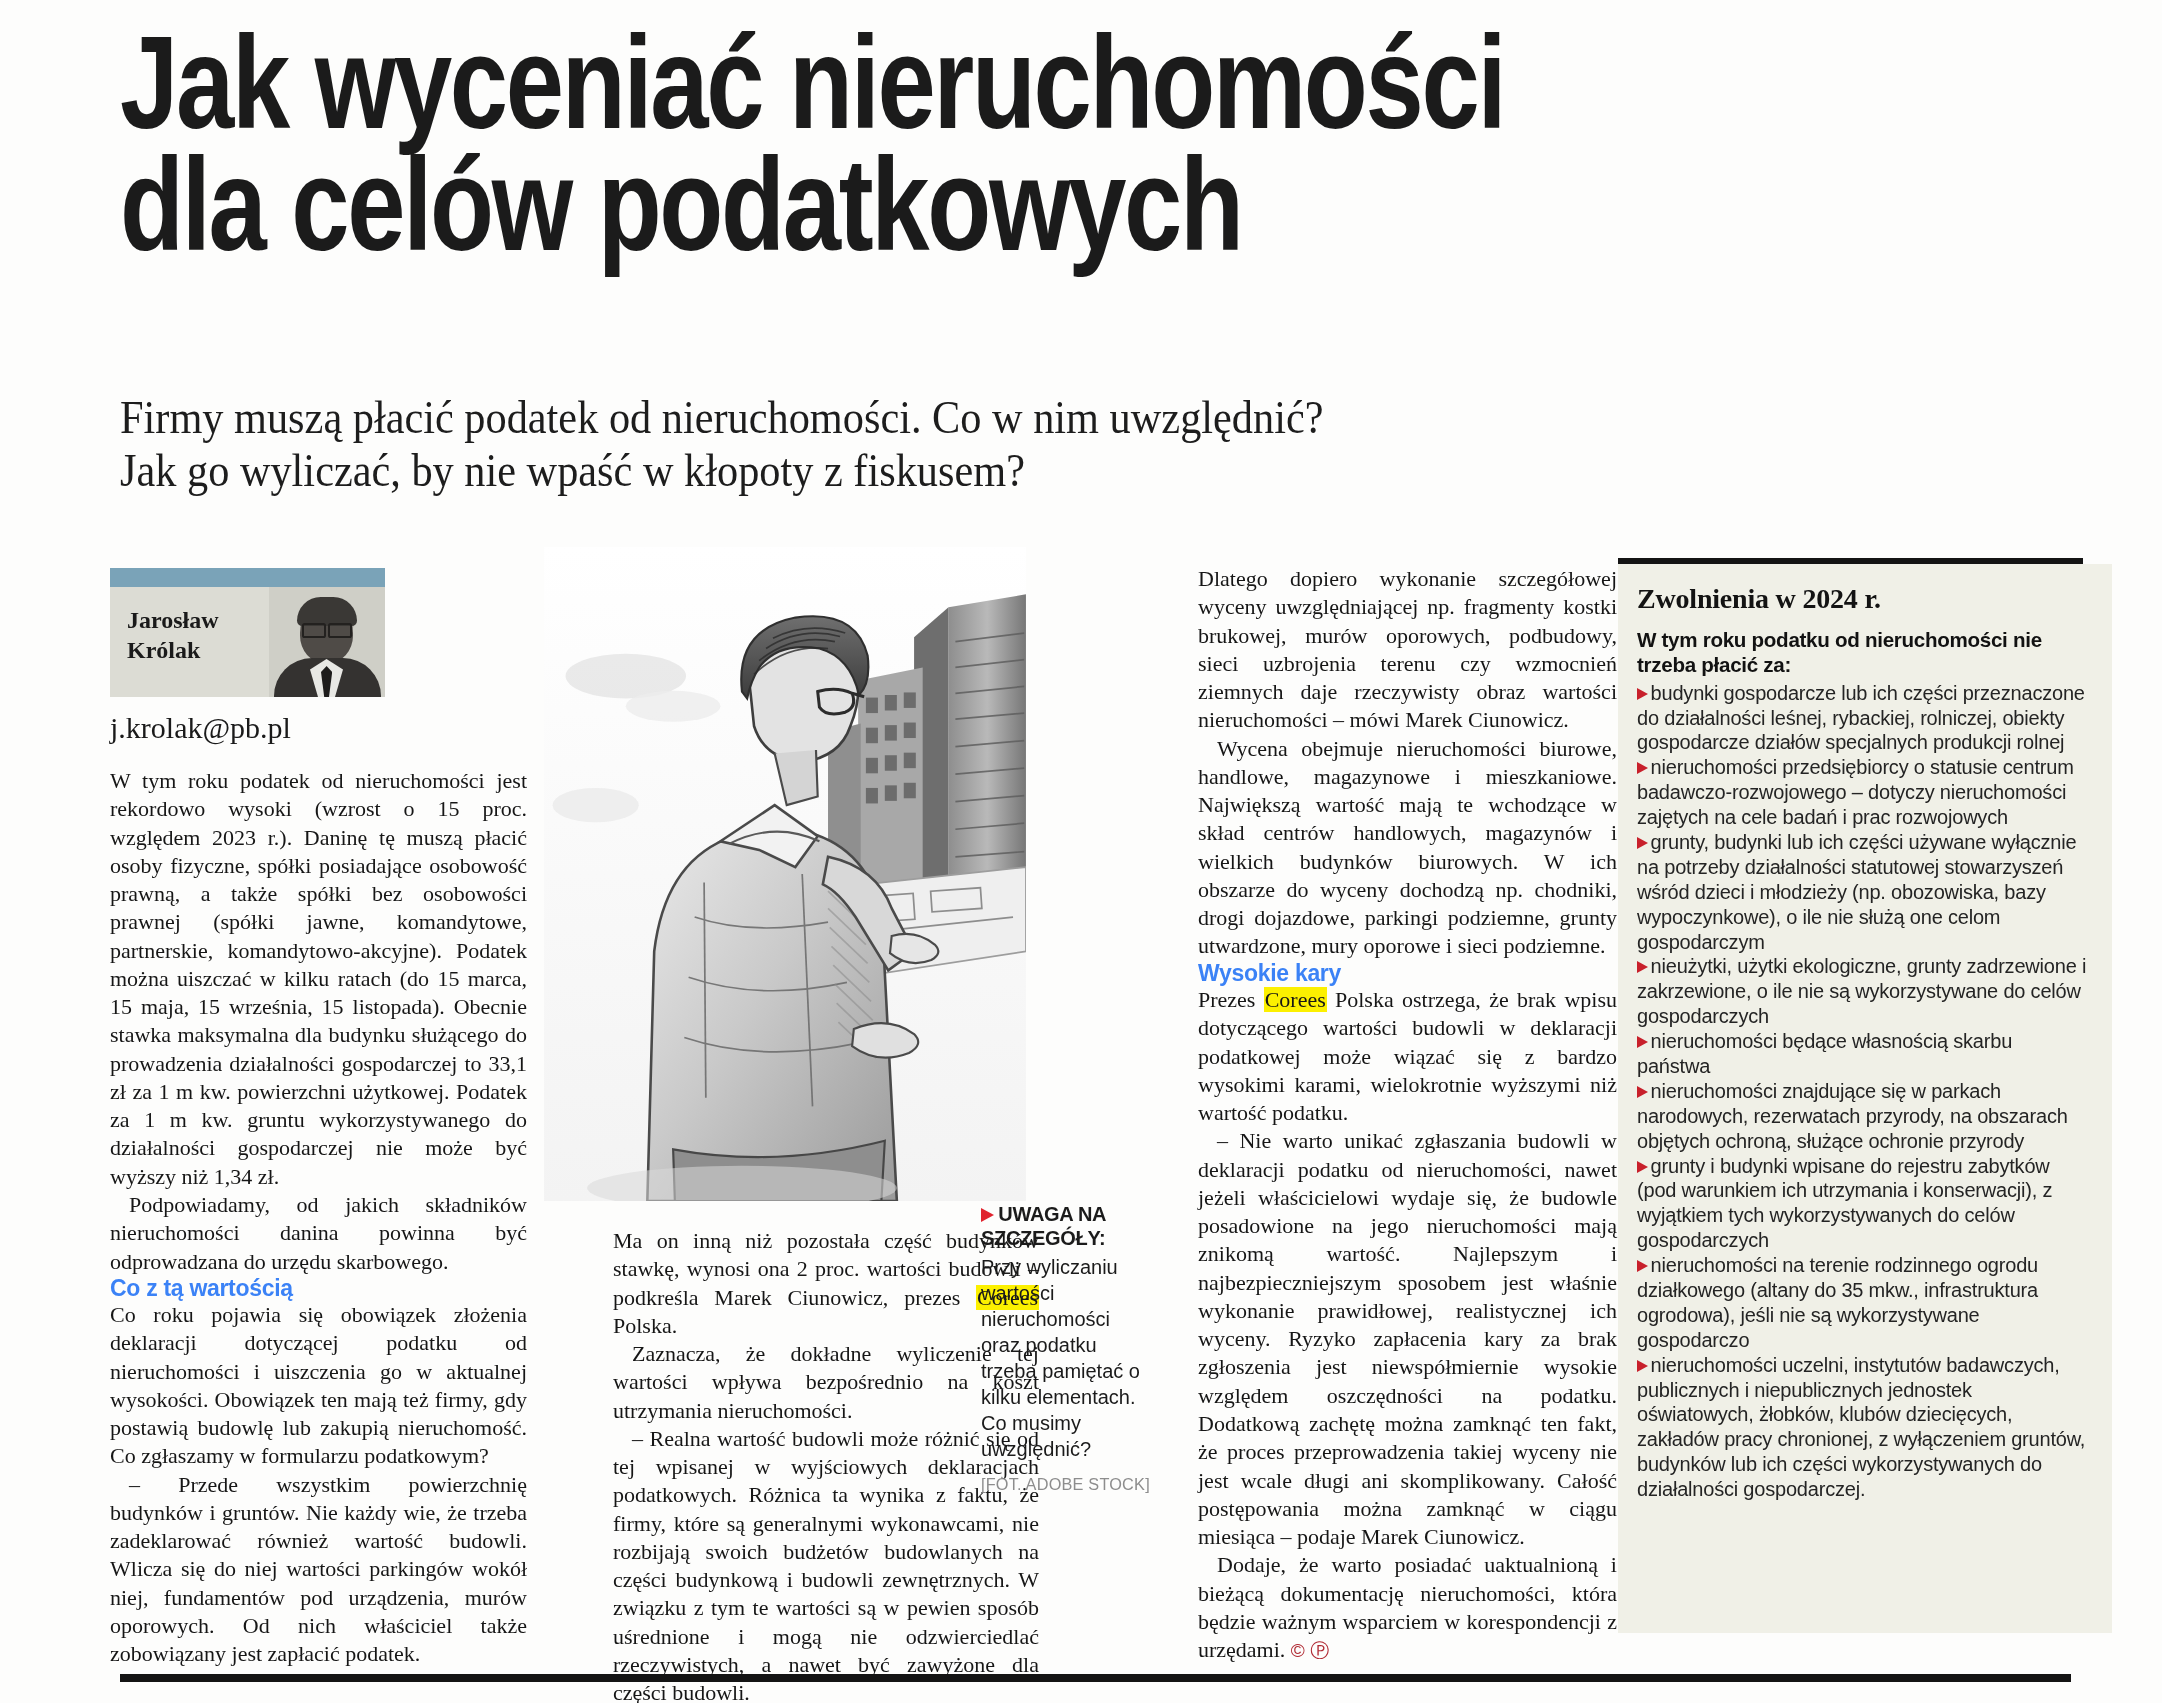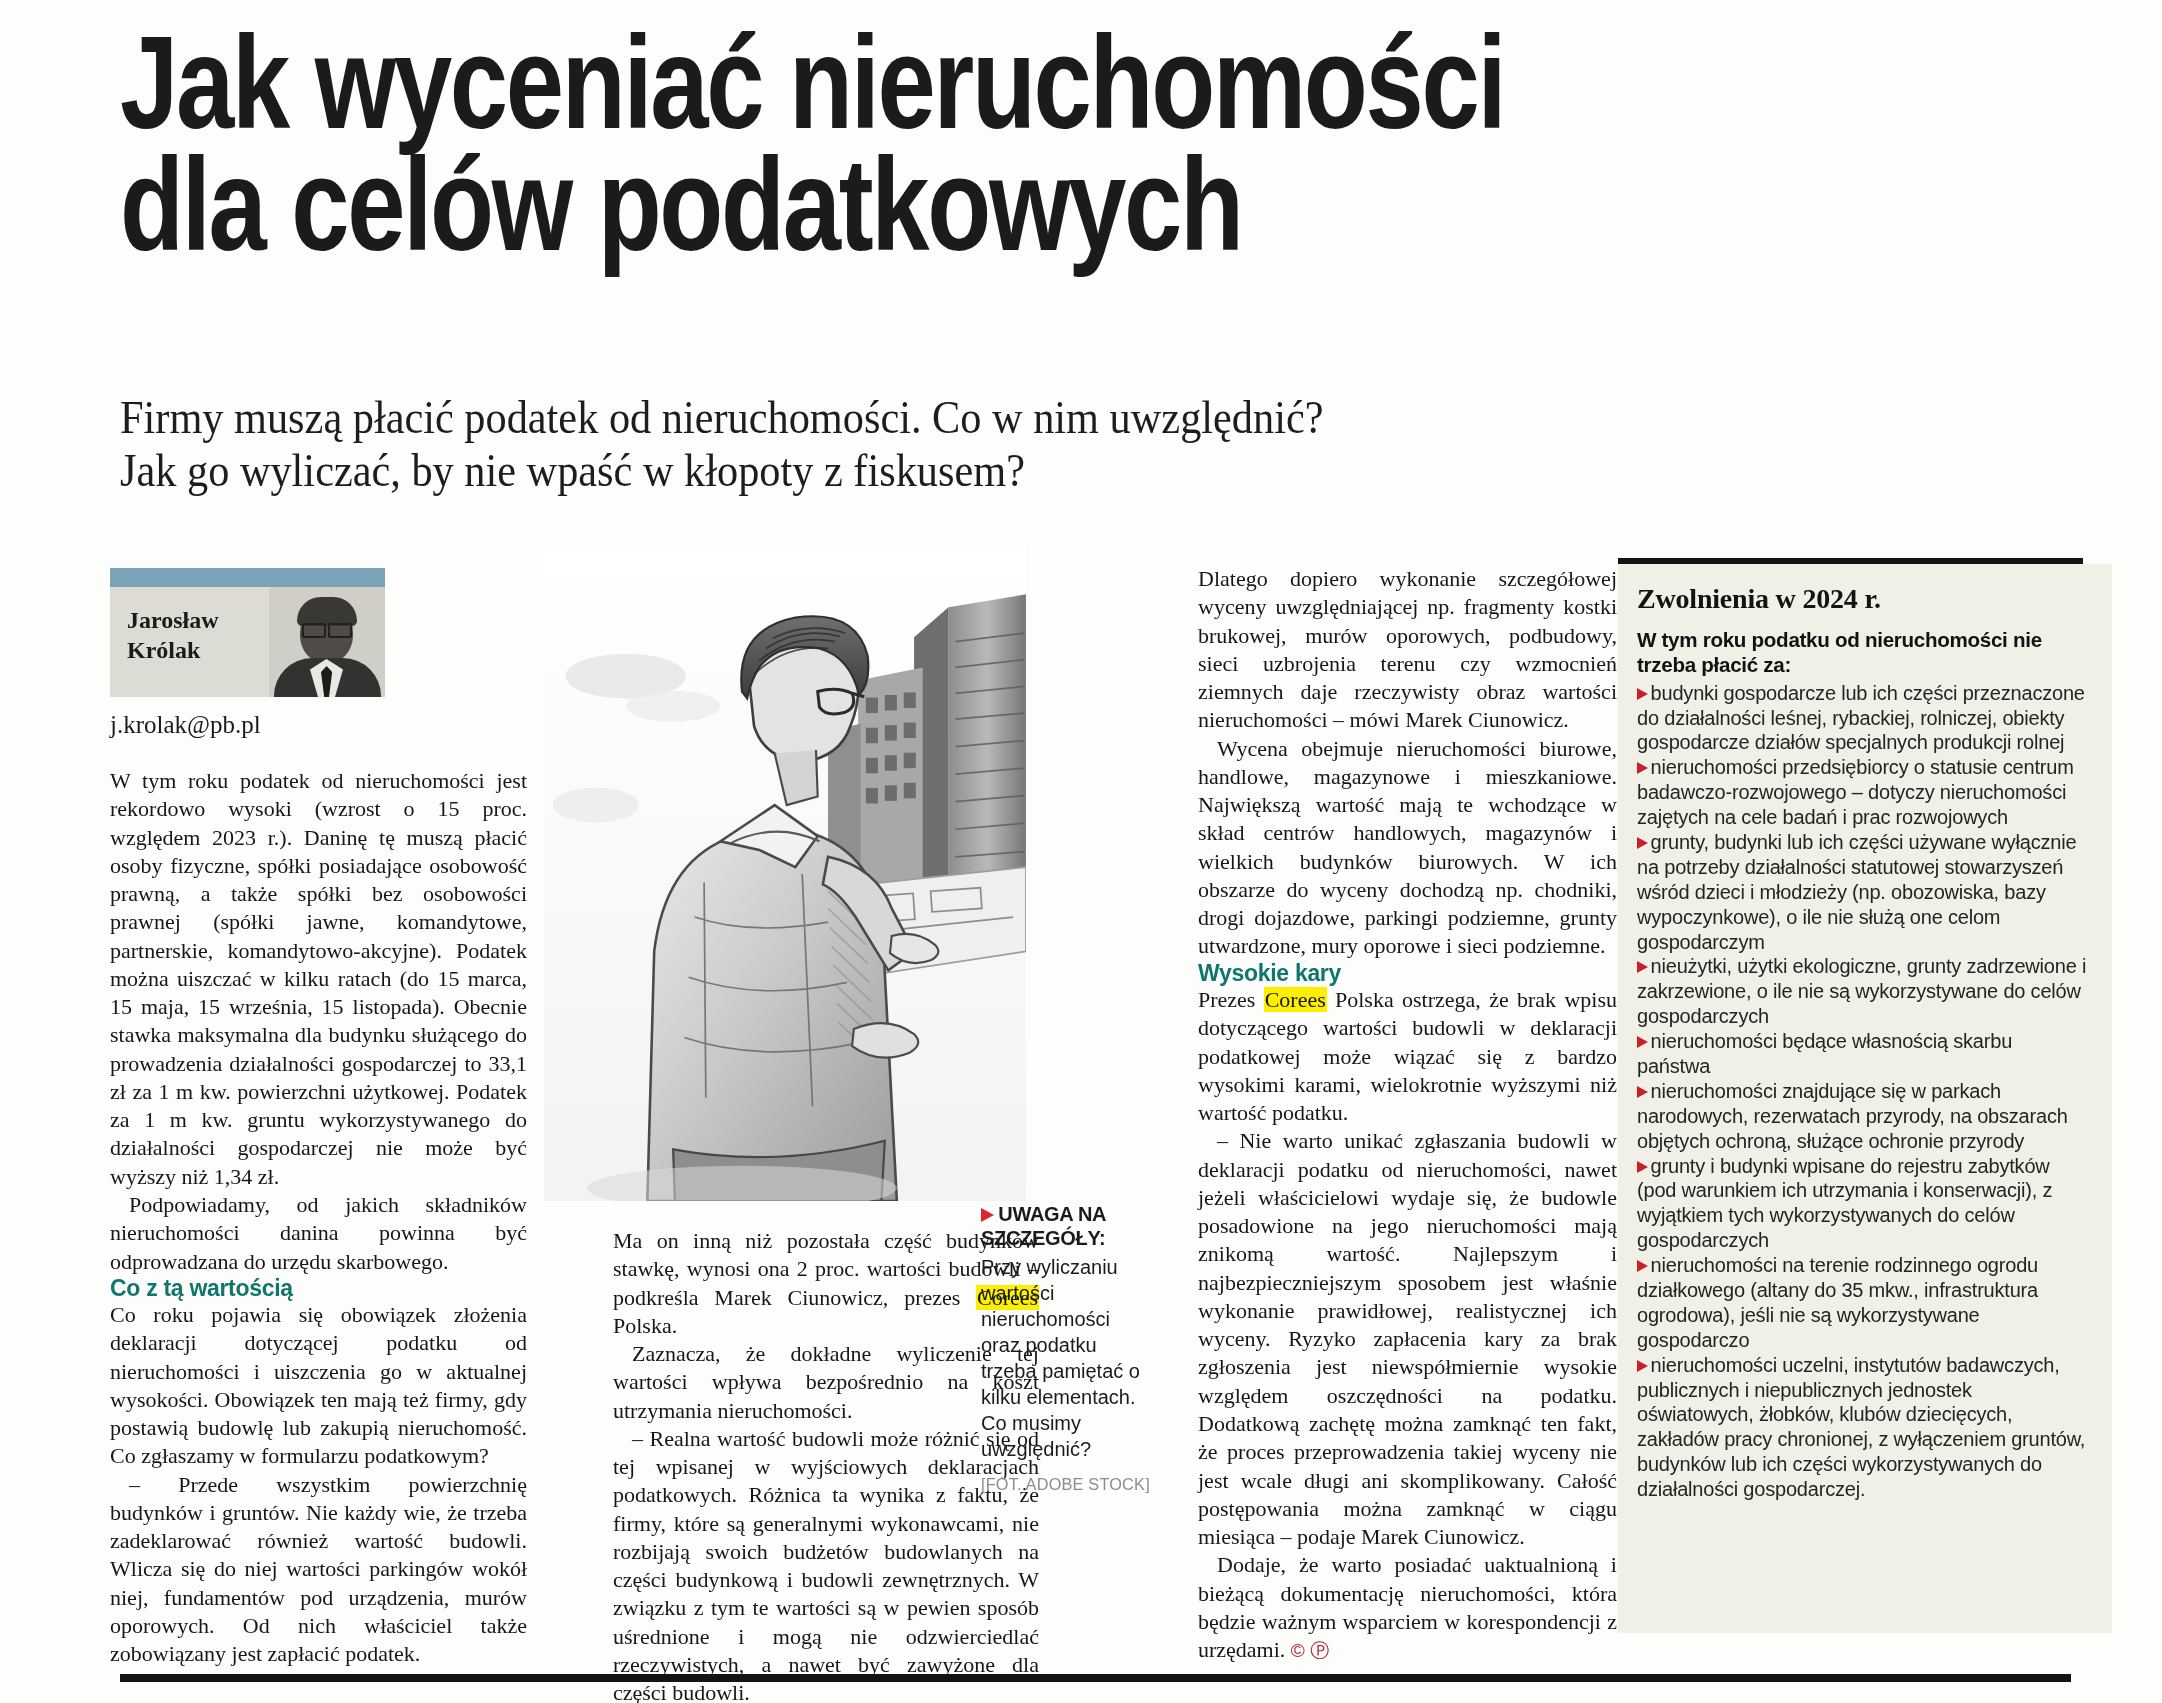--- a/index.html
+++ b/index.html
@@ -53,21 +53,21 @@
 
   .subhead{
     font-family:"Liberation Sans", sans-serif;
     font-weight:700;
     font-size:23px;
     line-height:1.1;
     letter-spacing:-0.3px;
     margin:22.4px 0 5.2px 0;
     text-align:left;
     text-indent:0 !important;
-    color:#0f766e;
+    color:#3b82f6;
   }
   .hl{background:#fcf000;padding:0 0.9px;}
 
   
   .author-box{position:absolute;left:110px;top:568px;width:275px;}
   .author-bar{height:19px;background:#7aa3b8;}
   .author-inner{position:relative;height:110px;background:#dcdcd4;overflow:hidden;}
   .author-name{
     position:absolute;left:17px;top:19px;
     font-family:"Liberation Serif", serif;
@@ -84,21 +84,21 @@
   .ph-hair{position:absolute;left:27.5px;top:10.3px;width:60px;height:29px;border-radius:31px 31px 6.9px 6.9px;background:#3a3835;}
   .ph-glass{position:absolute;left:33px;top:36px;width:50px;height:11.2px;}
   .ph-glass i{position:absolute;top:0;width:20px;height:11.2px;border:2.6px solid #23211f;border-radius:2.6px;display:block;}
   .ph-glass i.l{left:0;} .ph-glass i.r{right:0;}
   .ph-body{position:absolute;left:5.2px;top:71px;width:107px;height:43px;background:#343230;border-radius:38px 38px 0 0;}
   .ph-shirt{position:absolute;left:41px;top:72px;width:33px;height:40px;background:#e8e8e4;clip-path:polygon(50% 0,100% 26%,74% 100%,26% 100%,0 26%);}
   .ph-tie{position:absolute;left:52px;top:79px;width:11.2px;height:34px;background:#1d1c1b;clip-path:polygon(50% 0,100% 18%,68% 100%,32% 100%,0 18%);}
   .author-email{
     margin-top:13.8px;
     font-family:"Liberation Serif", serif;
-    font-size:25px;color:#1a1a1a;
+    font-size:30px;color:#1a1a1a;
   }
 
   
   .illo{
     position:absolute;left:544px;top:547px;width:482px;height:654px;
     overflow:hidden;
   }
   .illo svg{display:block;}
 
   

